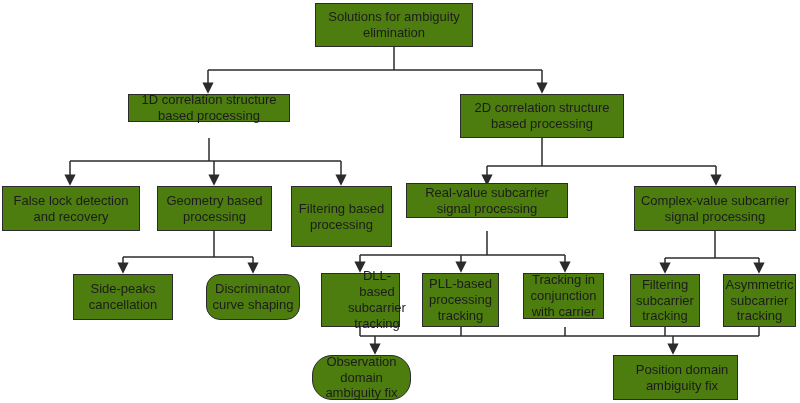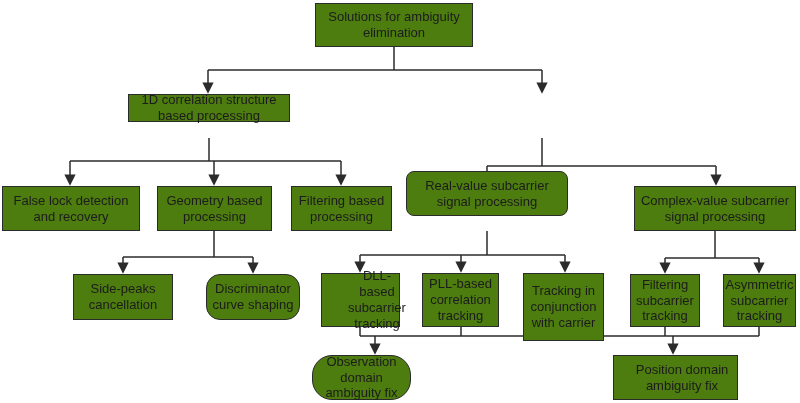--- a/index.html
+++ b/index.html
@@ -96,31 +96,32 @@
       <line x1="759" y1="327" x2="759" y2="336"></line>
       <line x1="360" y1="336" x2="759" y2="336"></line>
       <line x1="375" y1="336" x2="375" y2="353" marker-end="url(#ah)"></line>
       <line x1="673" y1="336" x2="673" y2="353" marker-end="url(#ah)"></line>
     </g>
   </svg>
 
   <div class="node" style="left:315px; top:3px;   width:158px; height:44px;">Solutions for ambiguity elimination</div>
 
   <div class="node" style="left:128px; top:94px;  width:162px; height:28px;">1D correlation structure based processing</div>
+  <div class="node" style="left:460px; top:94px;  width:164px; height:44px;">2D correlation structure based processing</div>
 
   <div class="node" style="left:2px;   top:186px; width:138px; height:45px;">False lock detection and recovery</div>
   <div class="node" style="left:157px; top:186px; width:115px; height:45px;">Geometry based processing</div>
-  <div class="node" style="left:291px; top:186px; width:101px; height:45px;">Filtering based processing</div>
-  <div class="node" style="left:406px; top:171px; width:162px; height:45px;border-radius:8px;">Real-value subcarrier signal processing</div>
+  <div class="node" style="left:291px; top:186px; width:101px; height:61px;">Filtering based processing</div>
+  <div class="node" style="left:406px; top:183px; width:162px; height:35px;">Real-value subcarrier signal processing</div>
   <div class="node" style="left:634px; top:186px; width:162px; height:45px;">Complex-value subcarrier signal processing</div>
 
   <div class="node" style="left:73px;  top:274px; width:100px; height:46px;">Side-peaks cancellation</div>
   <div class="node" style="left:206px; top:274px; width:94px;  height:46px;border-radius:14px;">Discriminator curve shaping</div>
   <div class="node" style="left:321px; top:273px; width:79px;  height:54px;padding-left:36px;">DLL-based subcarrier tracking</div>
-  <div class="node" style="left:422px; top:273px; width:77px;  height:54px;">PLL-based correlation tracking</div>
-  <div class="node" style="left:523px; top:273px; width:81px;  height:68px;">Tracking in conjunction with carrier</div>
+  <div class="node" style="left:422px; top:273px; width:77px;  height:54px;">PLL-based processing tracking</div>
+  <div class="node" style="left:523px; top:273px; width:81px;  height:46px;">Tracking in conjunction with carrier</div>
   <div class="node" style="left:630px; top:274px; width:70px;  height:53px;">Filtering subcarrier tracking</div>
   <div class="node" style="left:723px; top:274px; width:73px;  height:53px;">Asymmetric subcarrier tracking</div>
 
   <div class="node" style="left:312px; top:355px; width:99px; height:45px;border-radius:20px;">Observation domain ambiguity fix</div>
   <div class="node" style="left:613px; top:355px; width:125px; height:45px;padding-left:16px;">Position domain ambiguity fix</div>
 
 </div>
 
 </body></html>

